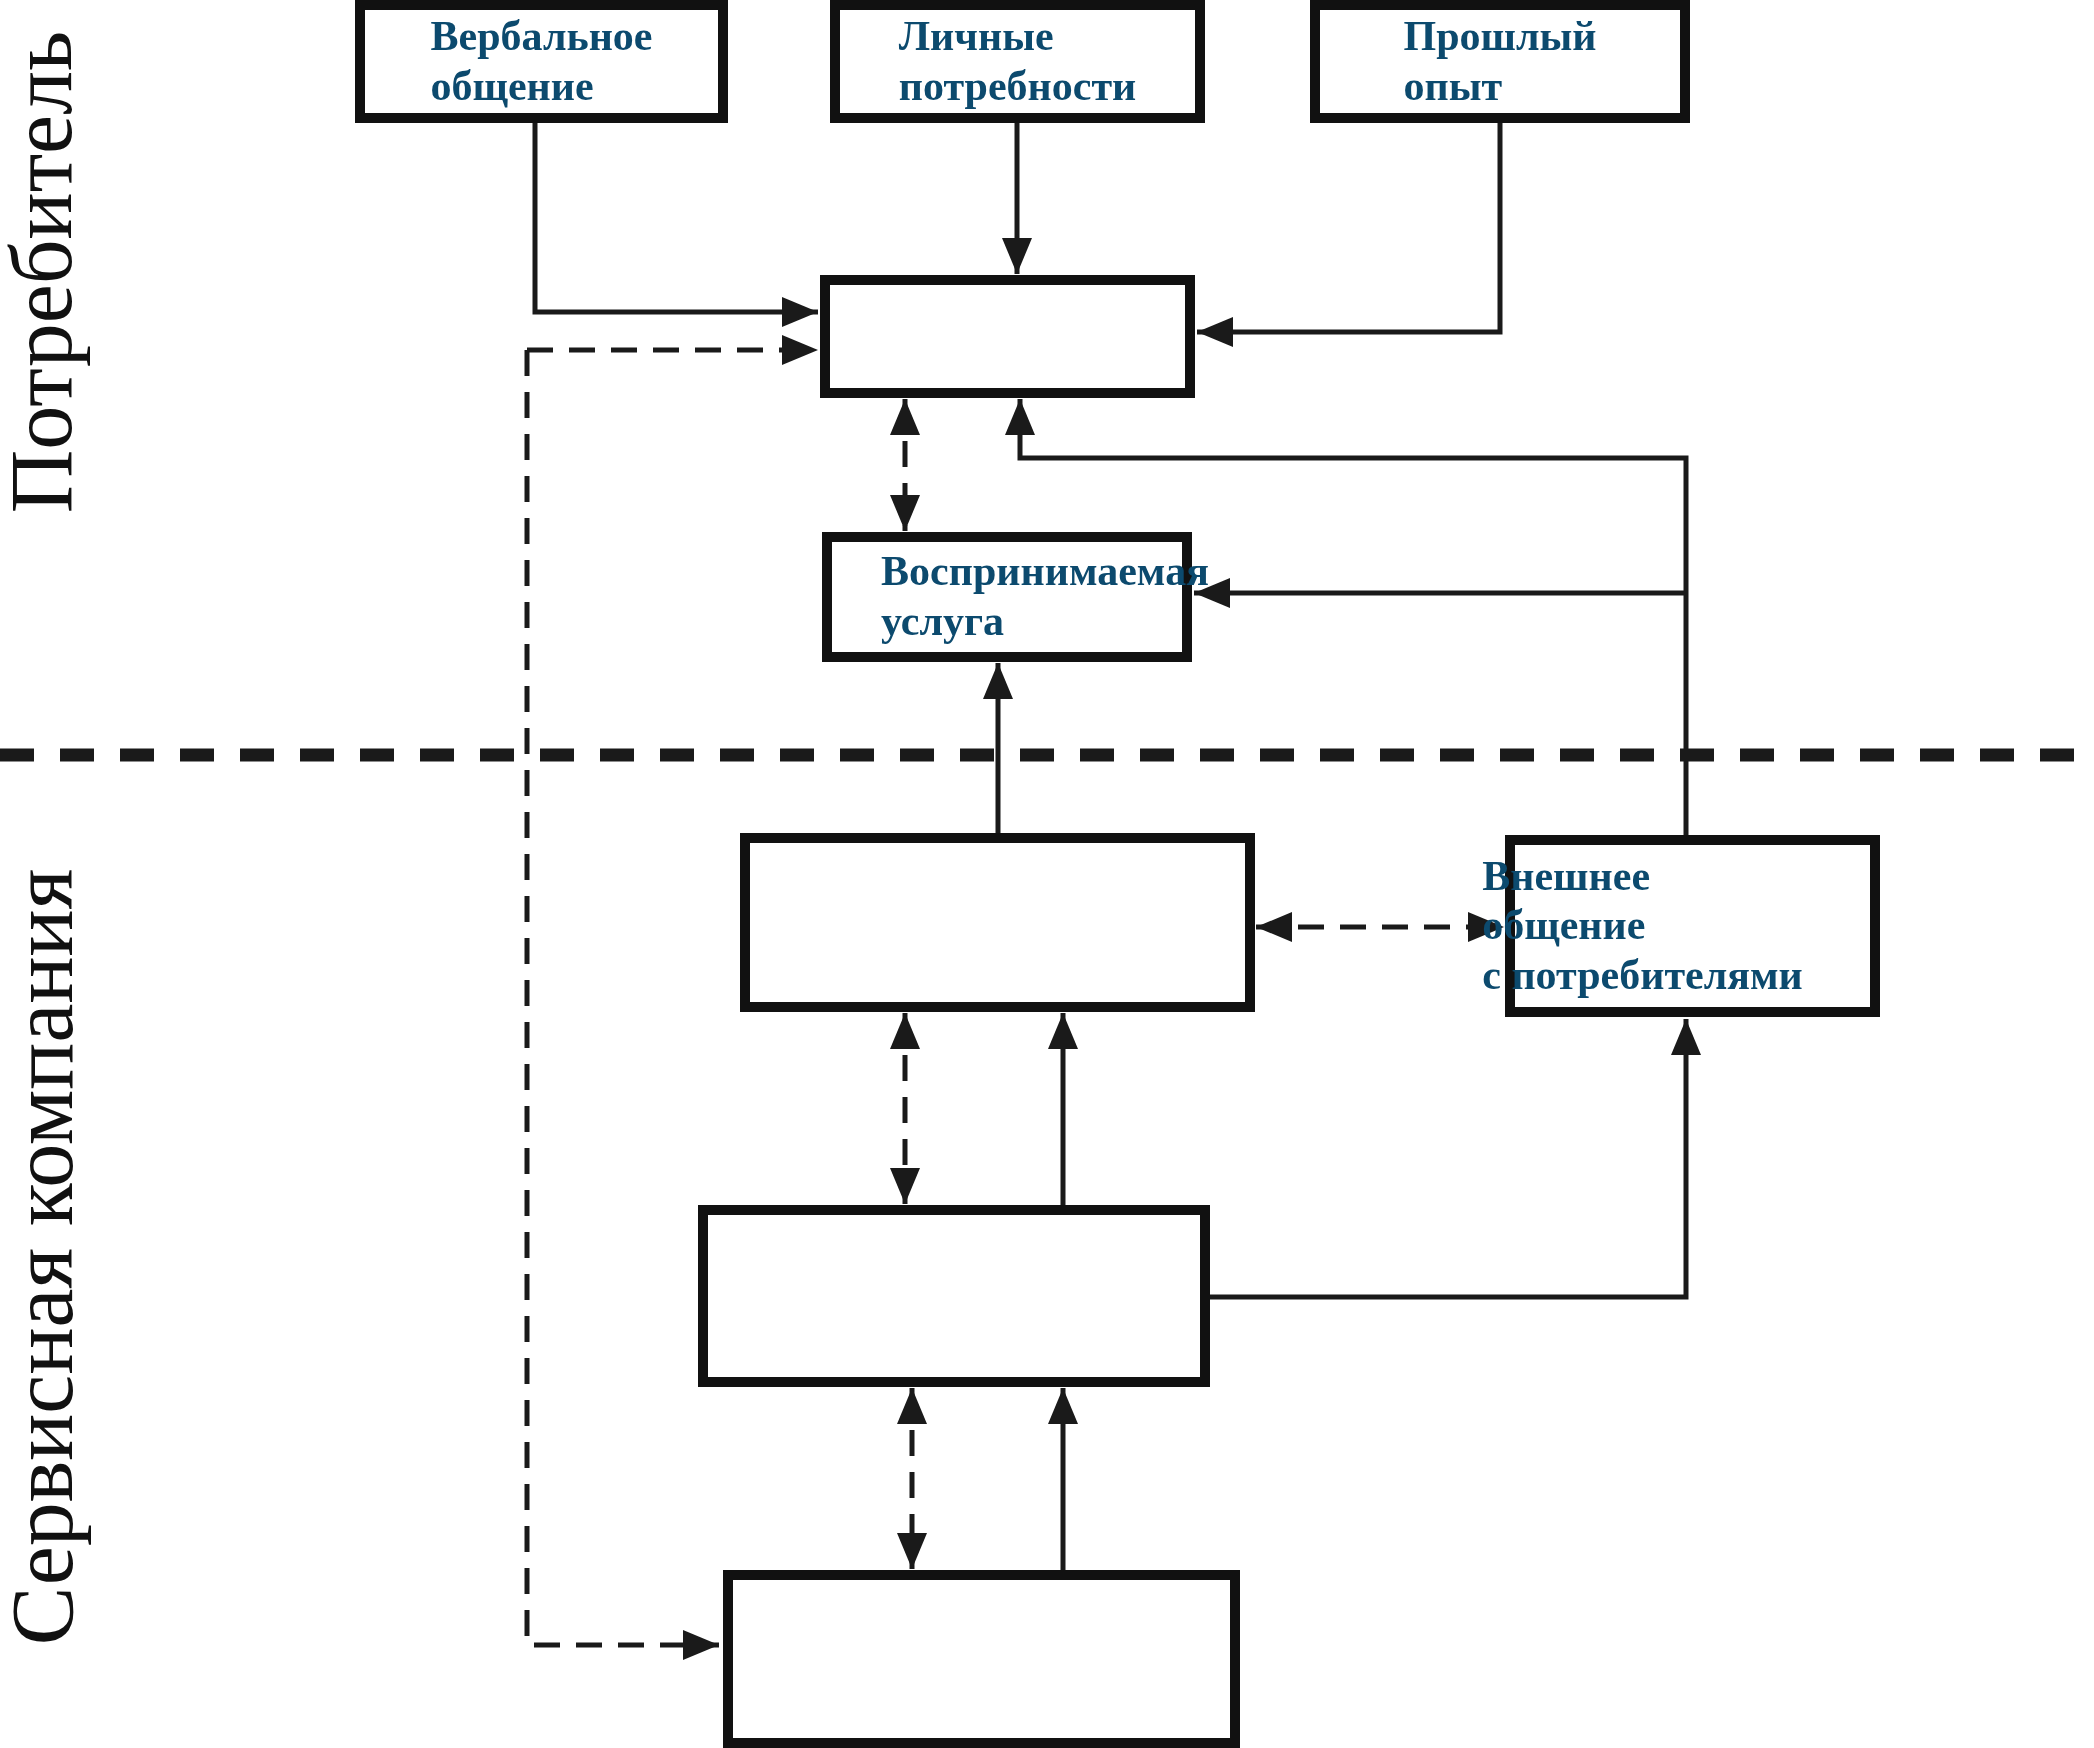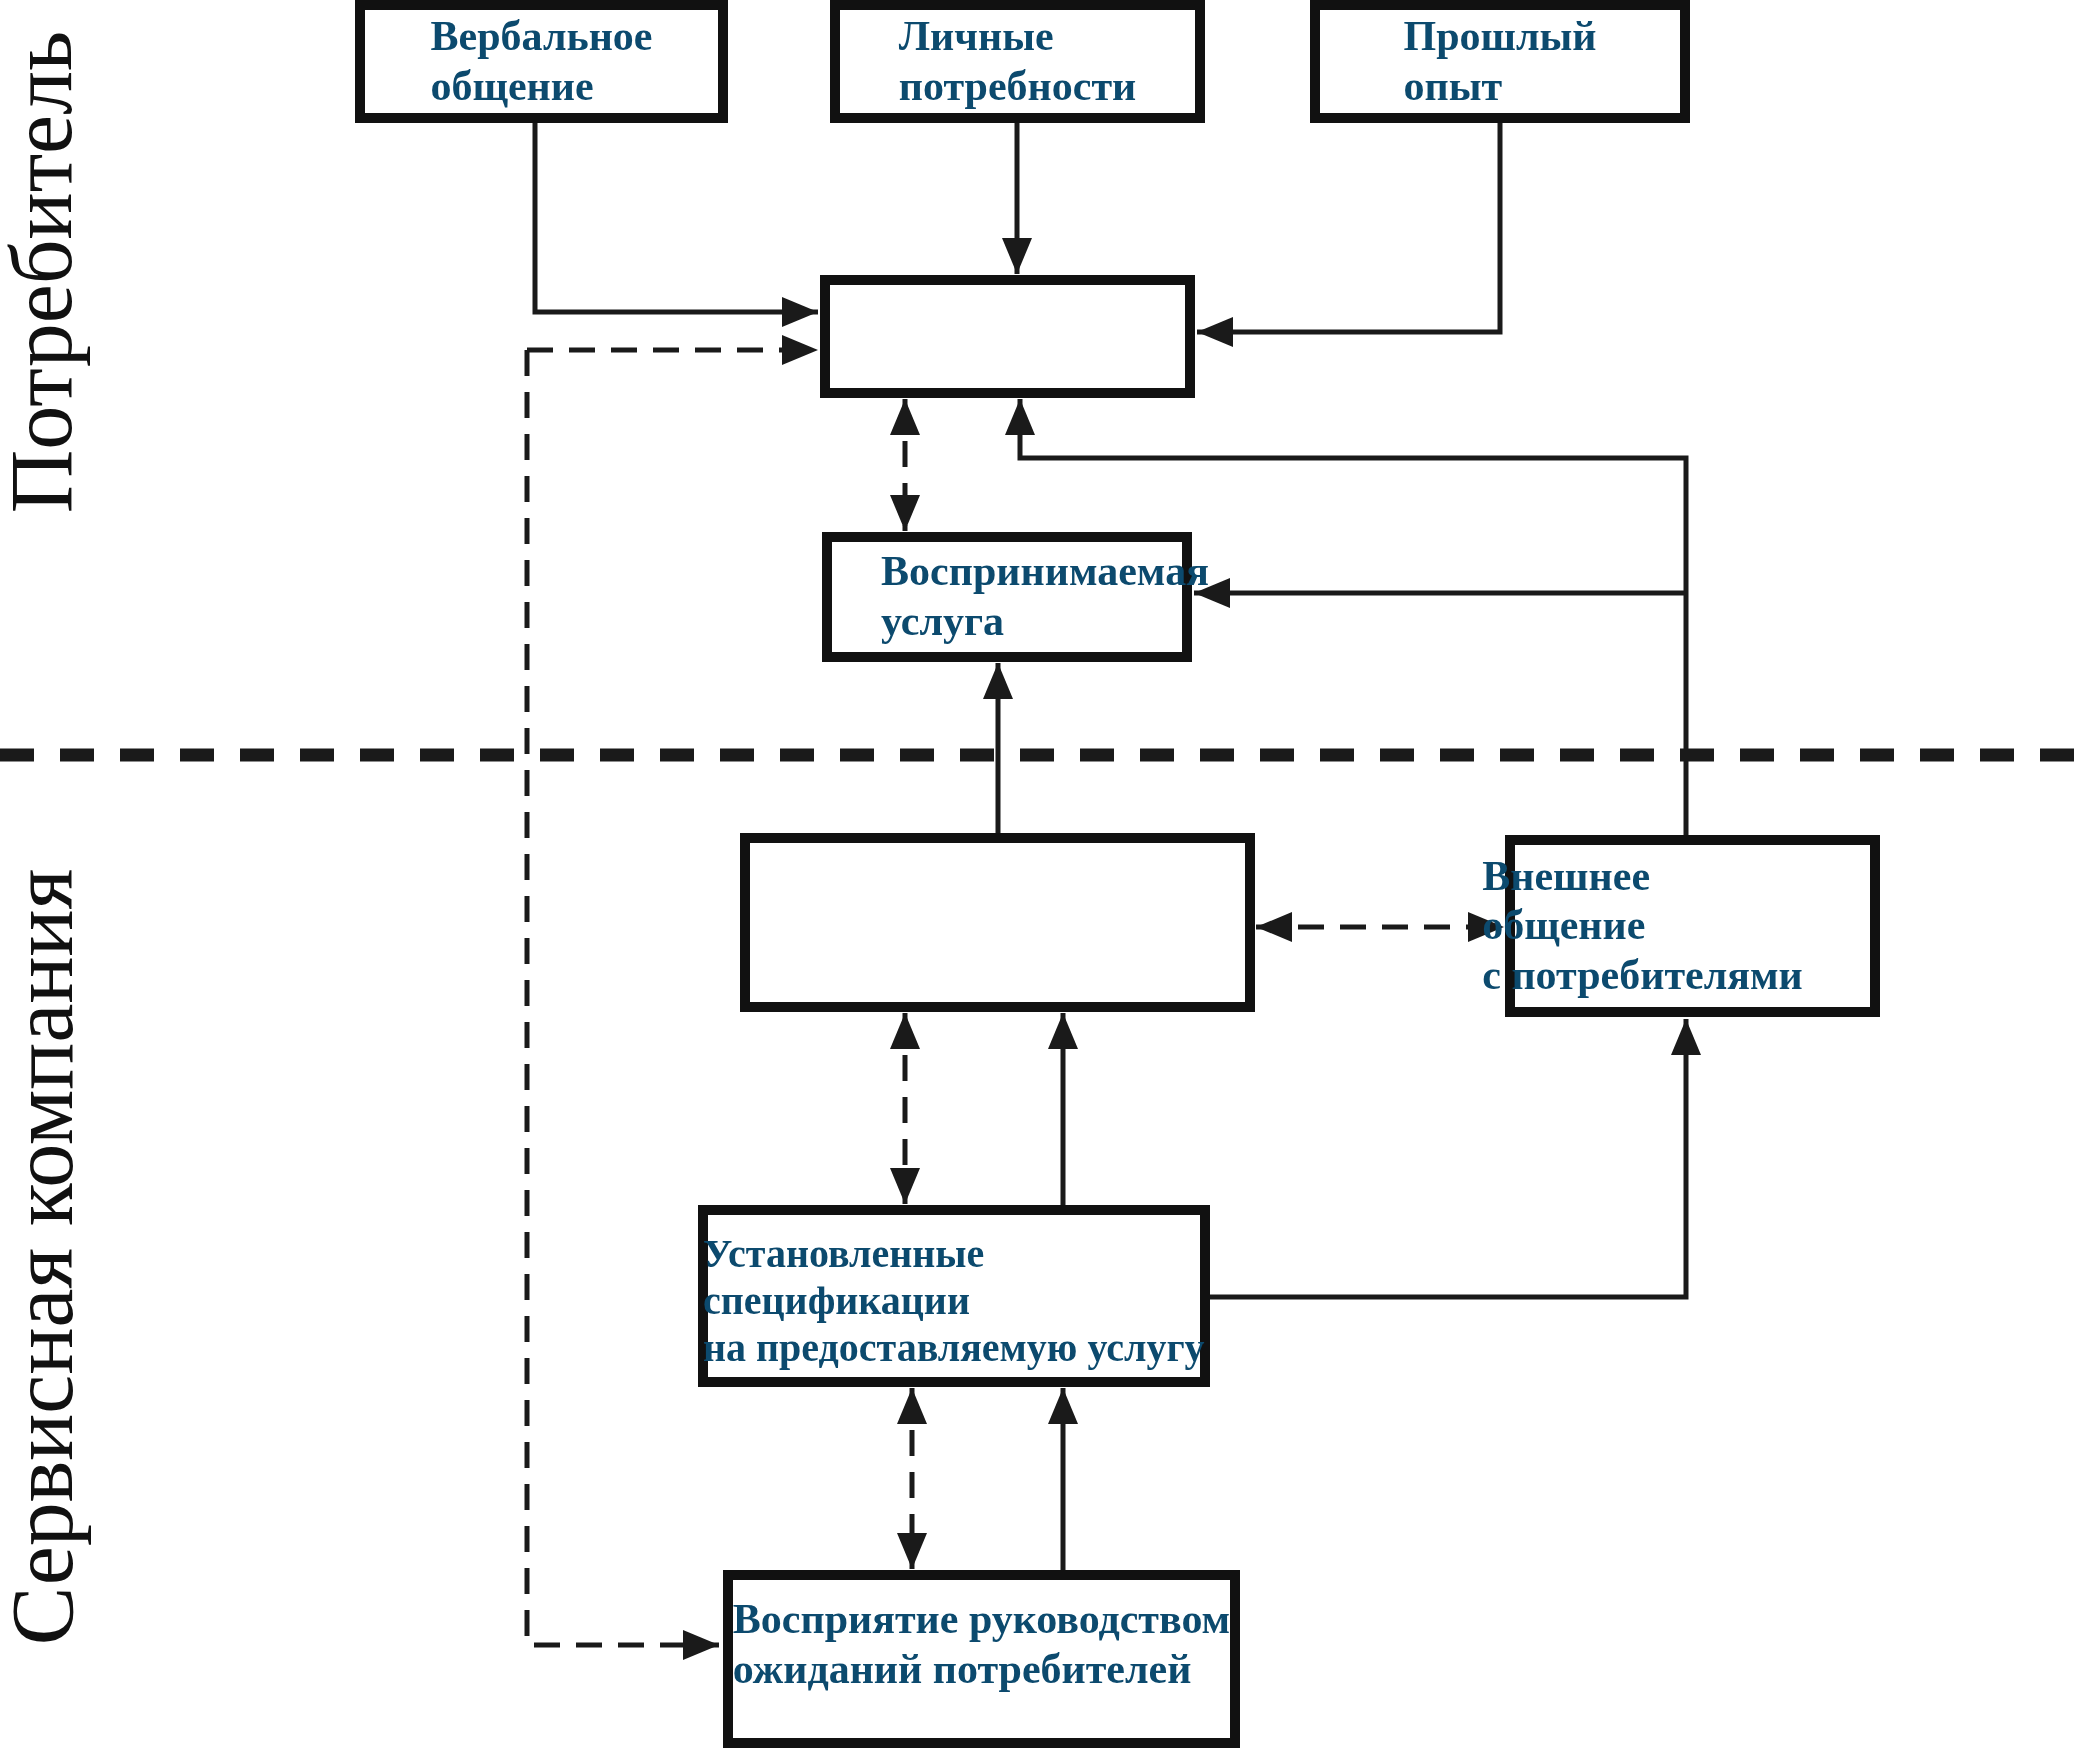--- a/index.html
+++ b/index.html
@@ -93,21 +93,17 @@
 общение</div>
   <div class="lbl" style="left:1315px;top:5px;width:370px;height:113px;">Прошлый
 опыт</div>
   <div class="lbl" style="left:835px;top:5px;width:365px;height:113px;">Личные
 потребности</div>
   <div class="lbl" style="left:865px;top:537px;width:360px;height:120px;">Воспринимаемая
 услуга</div>
   <div class="lbl" style="left:1460px;top:840px;width:365px;height:172px;">Внешнее
 общение
 с потребителями</div>
-  <div class="lbl small toppad" style="left:703px;top:1210px;width:502px;height:172px;">Установленные спецификации
-на предоставляемую услугу</div>
-  <div class="lbl toppad" style="left:728px;top:1575px;width:507px;height:168px;">Восприятие руководством
-ожиданий потребителей</div>
 
   <div class="sidelbl" style="left:-203px;top:222px;width:490px;height:100px;">Потребитель</div>
   <div class="sidelbl" style="left:-410px;top:1207px;width:905px;height:100px;">Сервисная компания</div>
 
 </div>
 
 </body></html>

